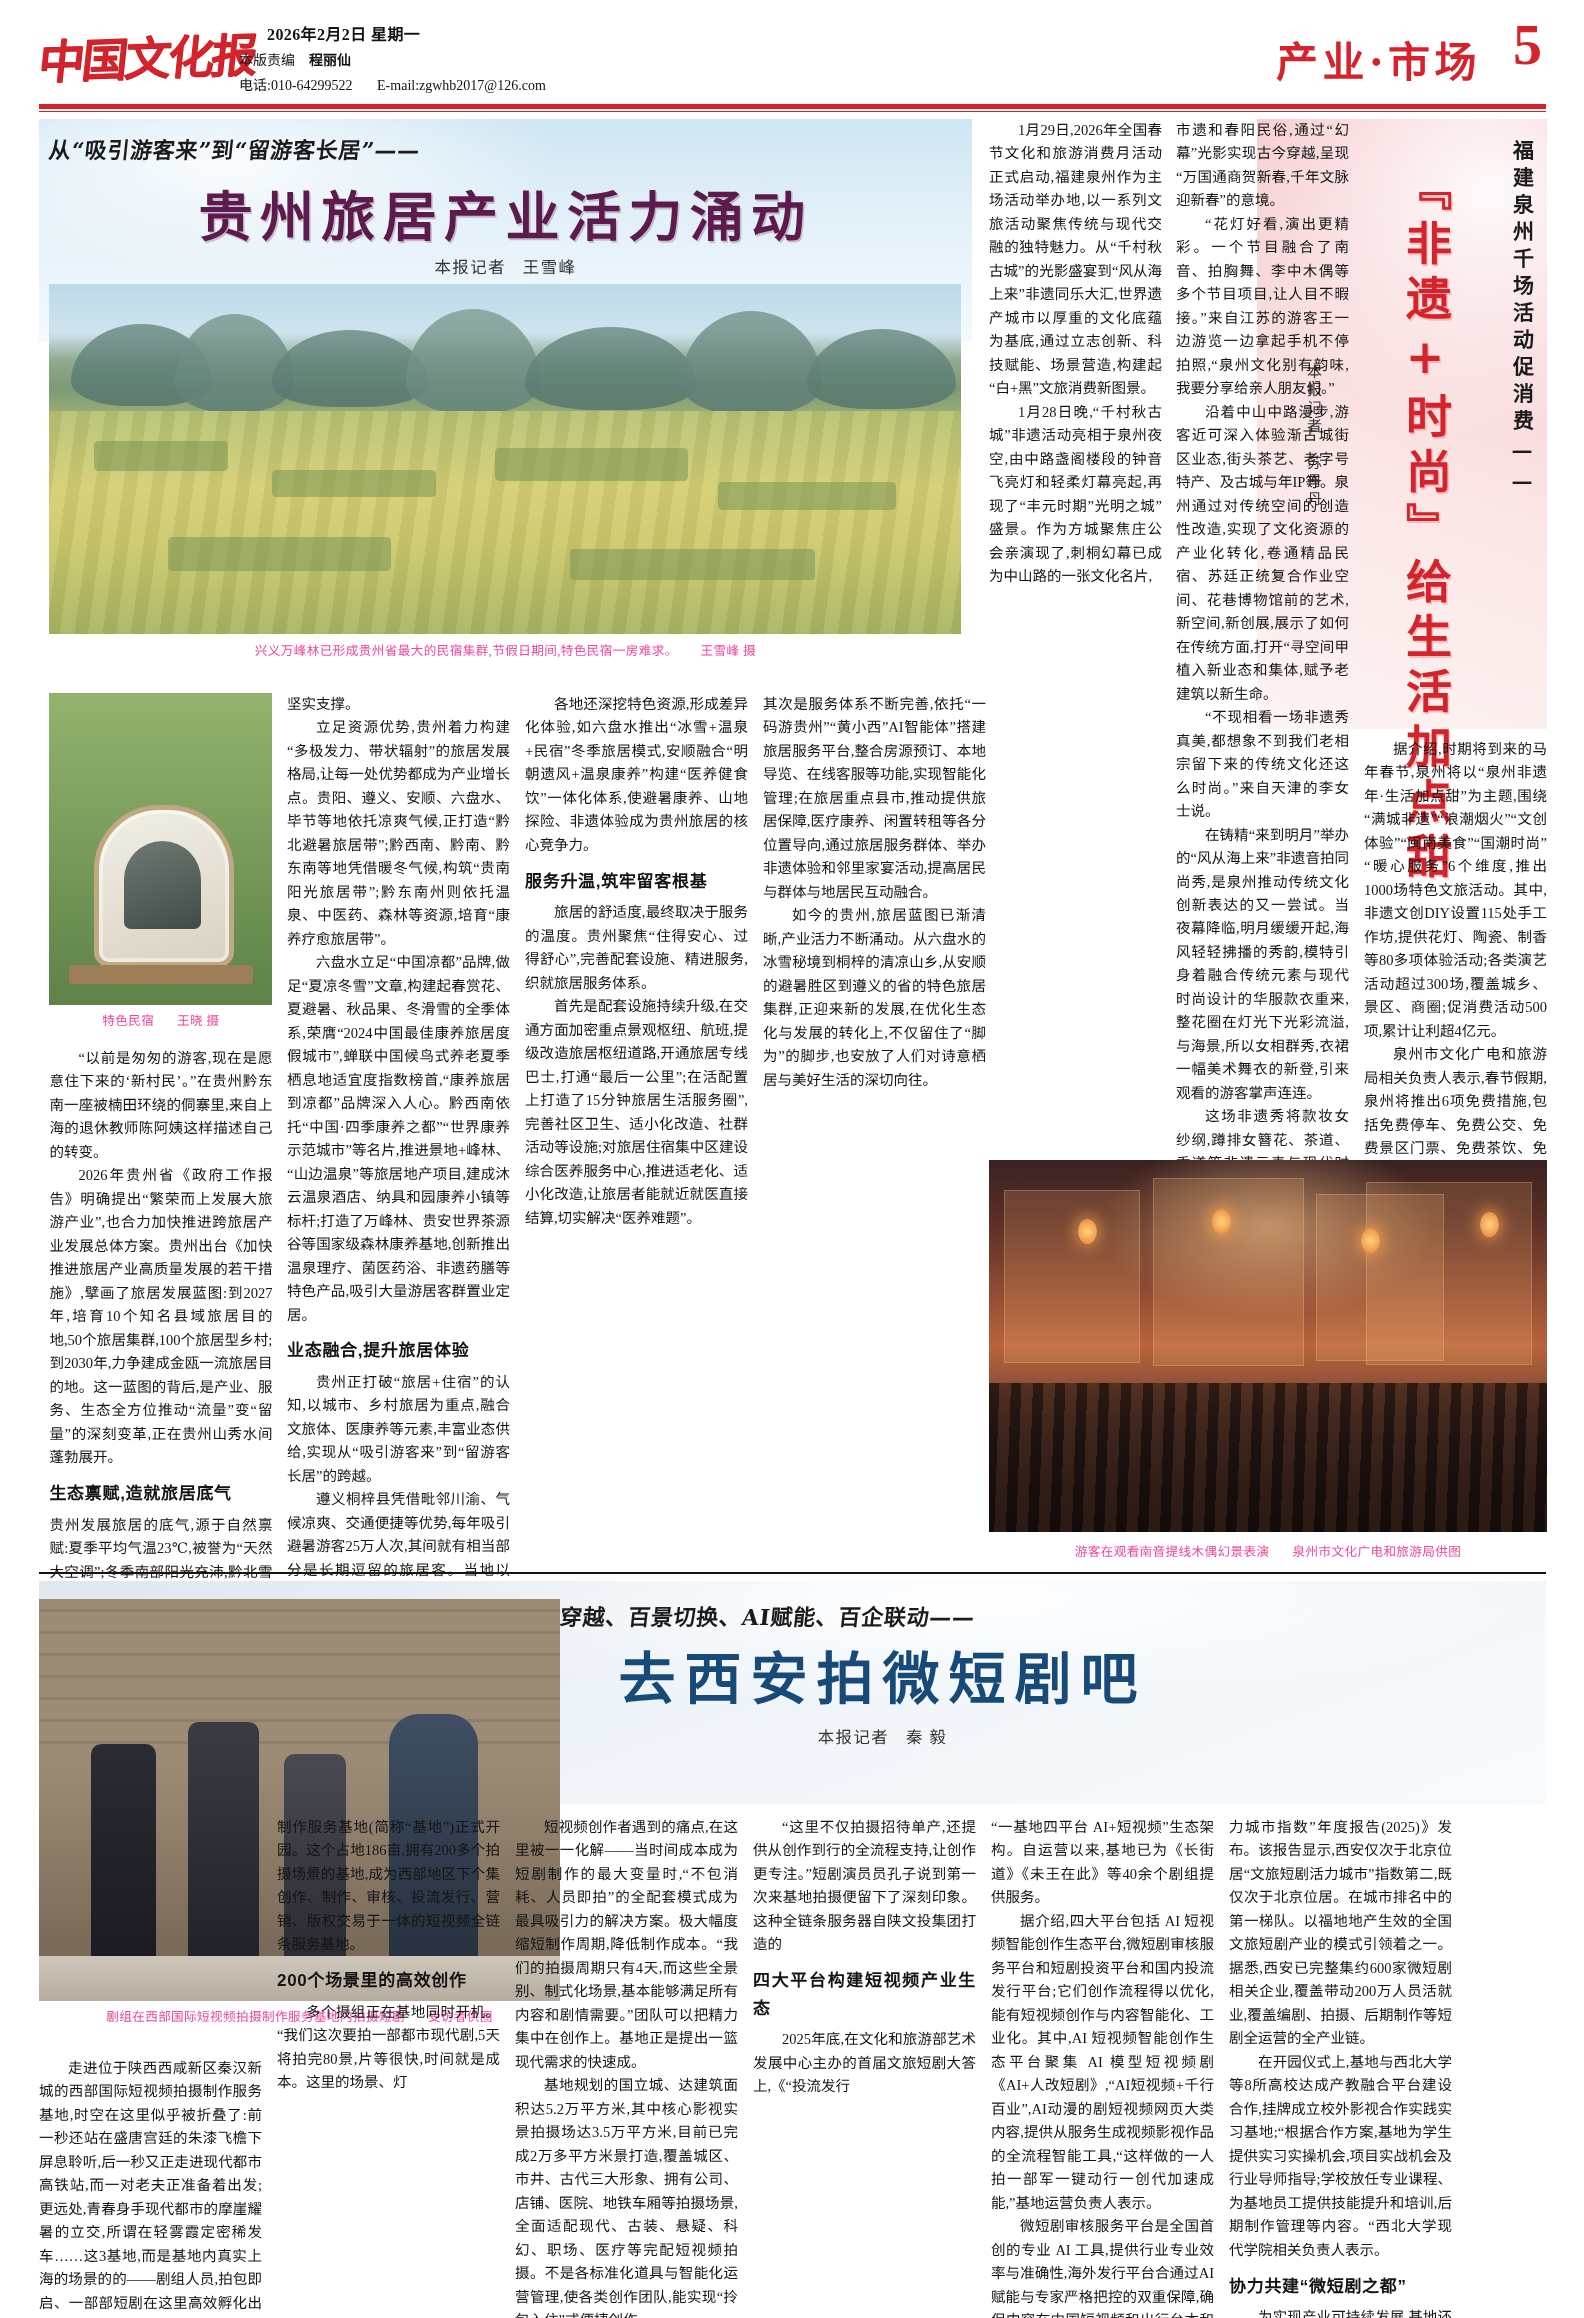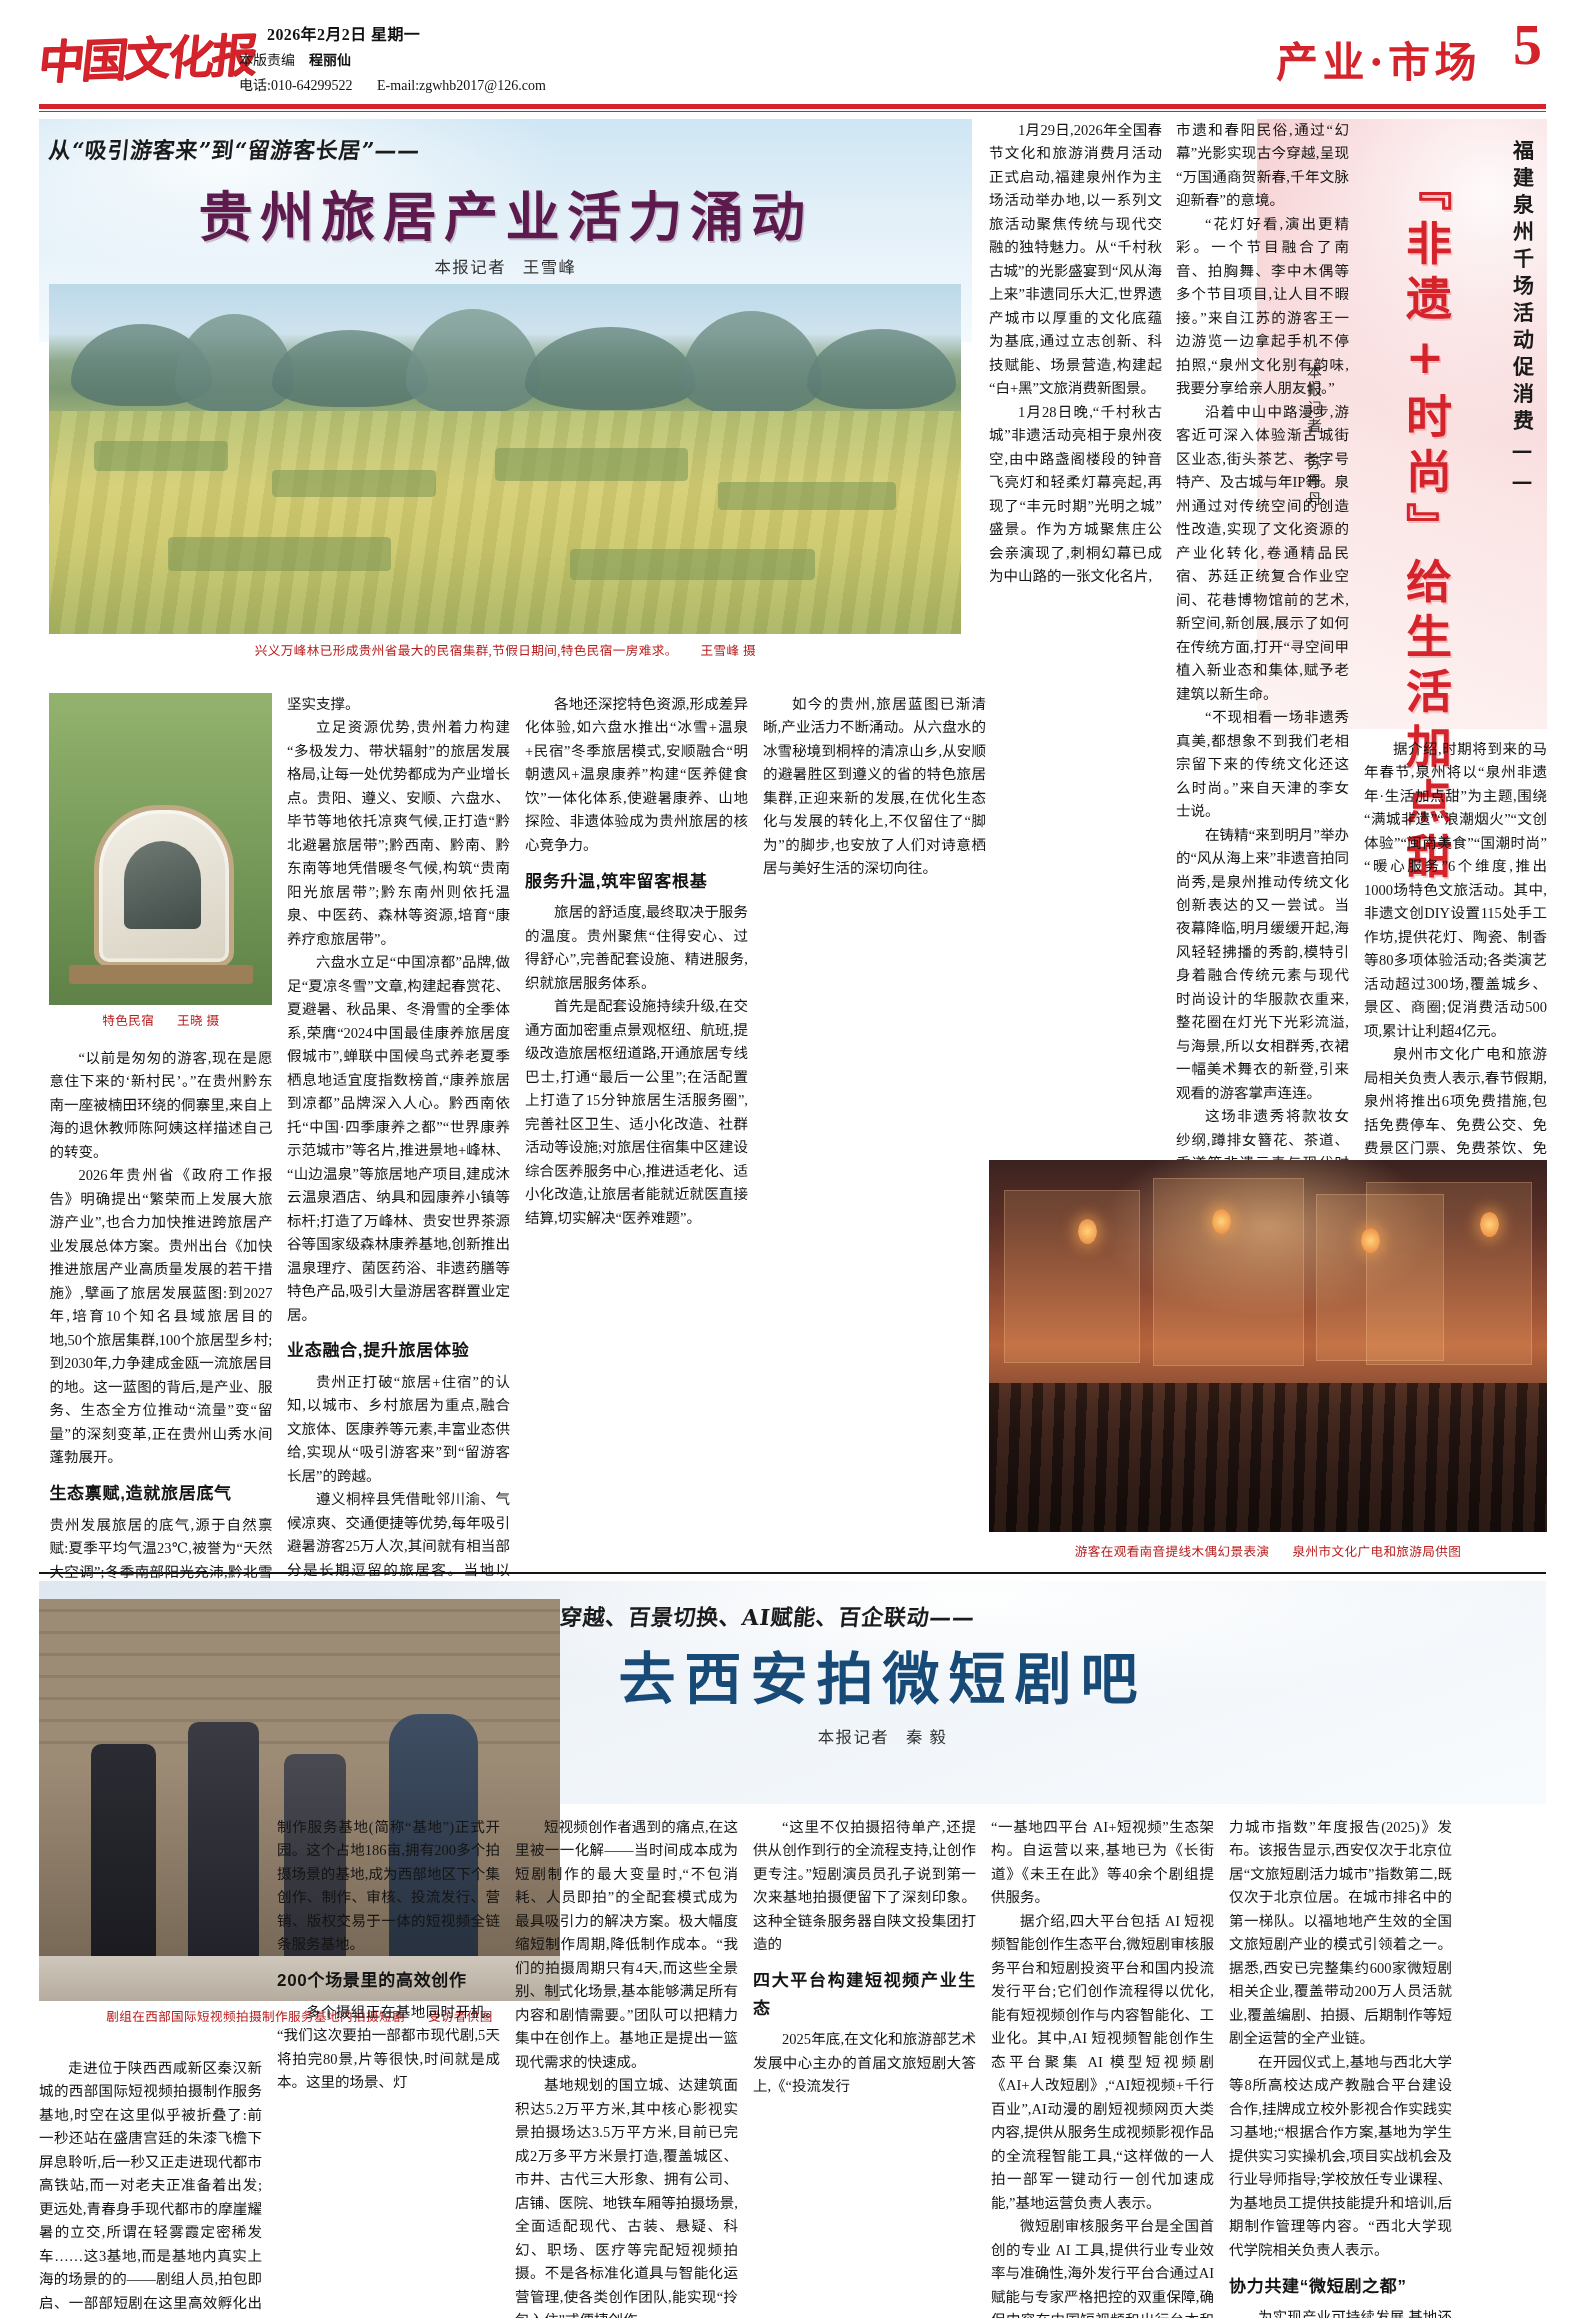--- a/index.html
+++ b/index.html
@@ -51,21 +51,21 @@
     color:#141414;
     font-family:"Liberation Serif","DejaVu Serif",serif;
   }
   .col p{margin:0 0 0 0;text-indent:2em;}
   .col p.noind{text-indent:0;}
   .subhead{
     font-weight:bold;font-size:17px;margin:10.4px 0 6px 0;text-indent:0;
     font-family:"Liberation Sans","DejaVu Sans",sans-serif;letter-spacing:0.7px;
   }
   .caption{
-    font-size:12.6px;color:#b91c1c;text-align:center;
+    font-size:12.6px;color:#ec4899;text-align:center;
     font-family:"Liberation Serif",serif;letter-spacing:0.4px;
   }
   .caption .credit{margin-left:19.3px;}
 
   
   .art1{position:absolute;left:39px;top:119px;width:933px;height:1435px;}
   .art1-hero{
     position:absolute;left:0;top:0;width:933px;height:223px;
     background:
       radial-gradient(ellipse 60% 80% at 20% 20%, rgba(255,255,255,.85), rgba(255,255,255,0) 60%),
@@ -315,20 +315,21 @@
     </div>
 
     <div class="col a1c3">
       <p>各地还深挖特色资源,形成差异化体验,如六盘水推出“冰雪+温泉+民宿”冬季旅居模式,安顺融合“明朝遗风+温泉康养”构建“医养健食饮”一体化体系,使避暑康养、山地探险、非遗体验成为贵州旅居的核心竞争力。</p>
       <div class="subhead">服务升温,筑牢留客根基</div>
       <p>旅居的舒适度,最终取决于服务的温度。贵州聚焦“住得安心、过得舒心”,完善配套设施、精进服务,织就旅居服务体系。</p>
       <p>首先是配套设施持续升级,在交通方面加密重点景观枢纽、航班,提级改造旅居枢纽道路,开通旅居专线巴士,打通“最后一公里”;在活配置上打造了15分钟旅居生活服务圈”,完善社区卫生、适小化改造、社群活动等设施;对旅居住宿集中区建设综合医养服务中心,推进适老化、适小化改造,让旅居者能就近就医直接结算,切实解决“医养难题”。</p>
     </div>
 
     <div class="col a1c4">
+      <p class="noind">其次是服务体系不断完善,依托“一码游贵州”“黄小西”AI智能体”搭建旅居服务平台,整合房源预订、本地导览、在线客服等功能,实现智能化管理;在旅居重点县市,推动提供旅居保障,医疗康养、闲置转租等各分位置导向,通过旅居服务群体、举办非遗体验和邻里家宴活动,提高居民与群体与地居民互动融合。</p>
       <p>如今的贵州,旅居蓝图已渐清晰,产业活力不断涌动。从六盘水的冰雪秘境到桐梓的清凉山乡,从安顺的避暑胜区到遵义的省的特色旅居集群,正迎来新的发展,在优化生态化与发展的转化上,不仅留住了“脚为”的脚步,也安放了人们对诗意栖居与美好生活的深切向往。</p>
     </div>
   </div>
 
   <div class="art2">
     <div class="art2-banner">
       <div class="art2-kicker">福建泉州千场活动促消费——</div>
       <div class="art2-title">『非遗+时尚』给生活加点甜</div>
       <div class="art2-byline">
         <span>本报记者</span>

